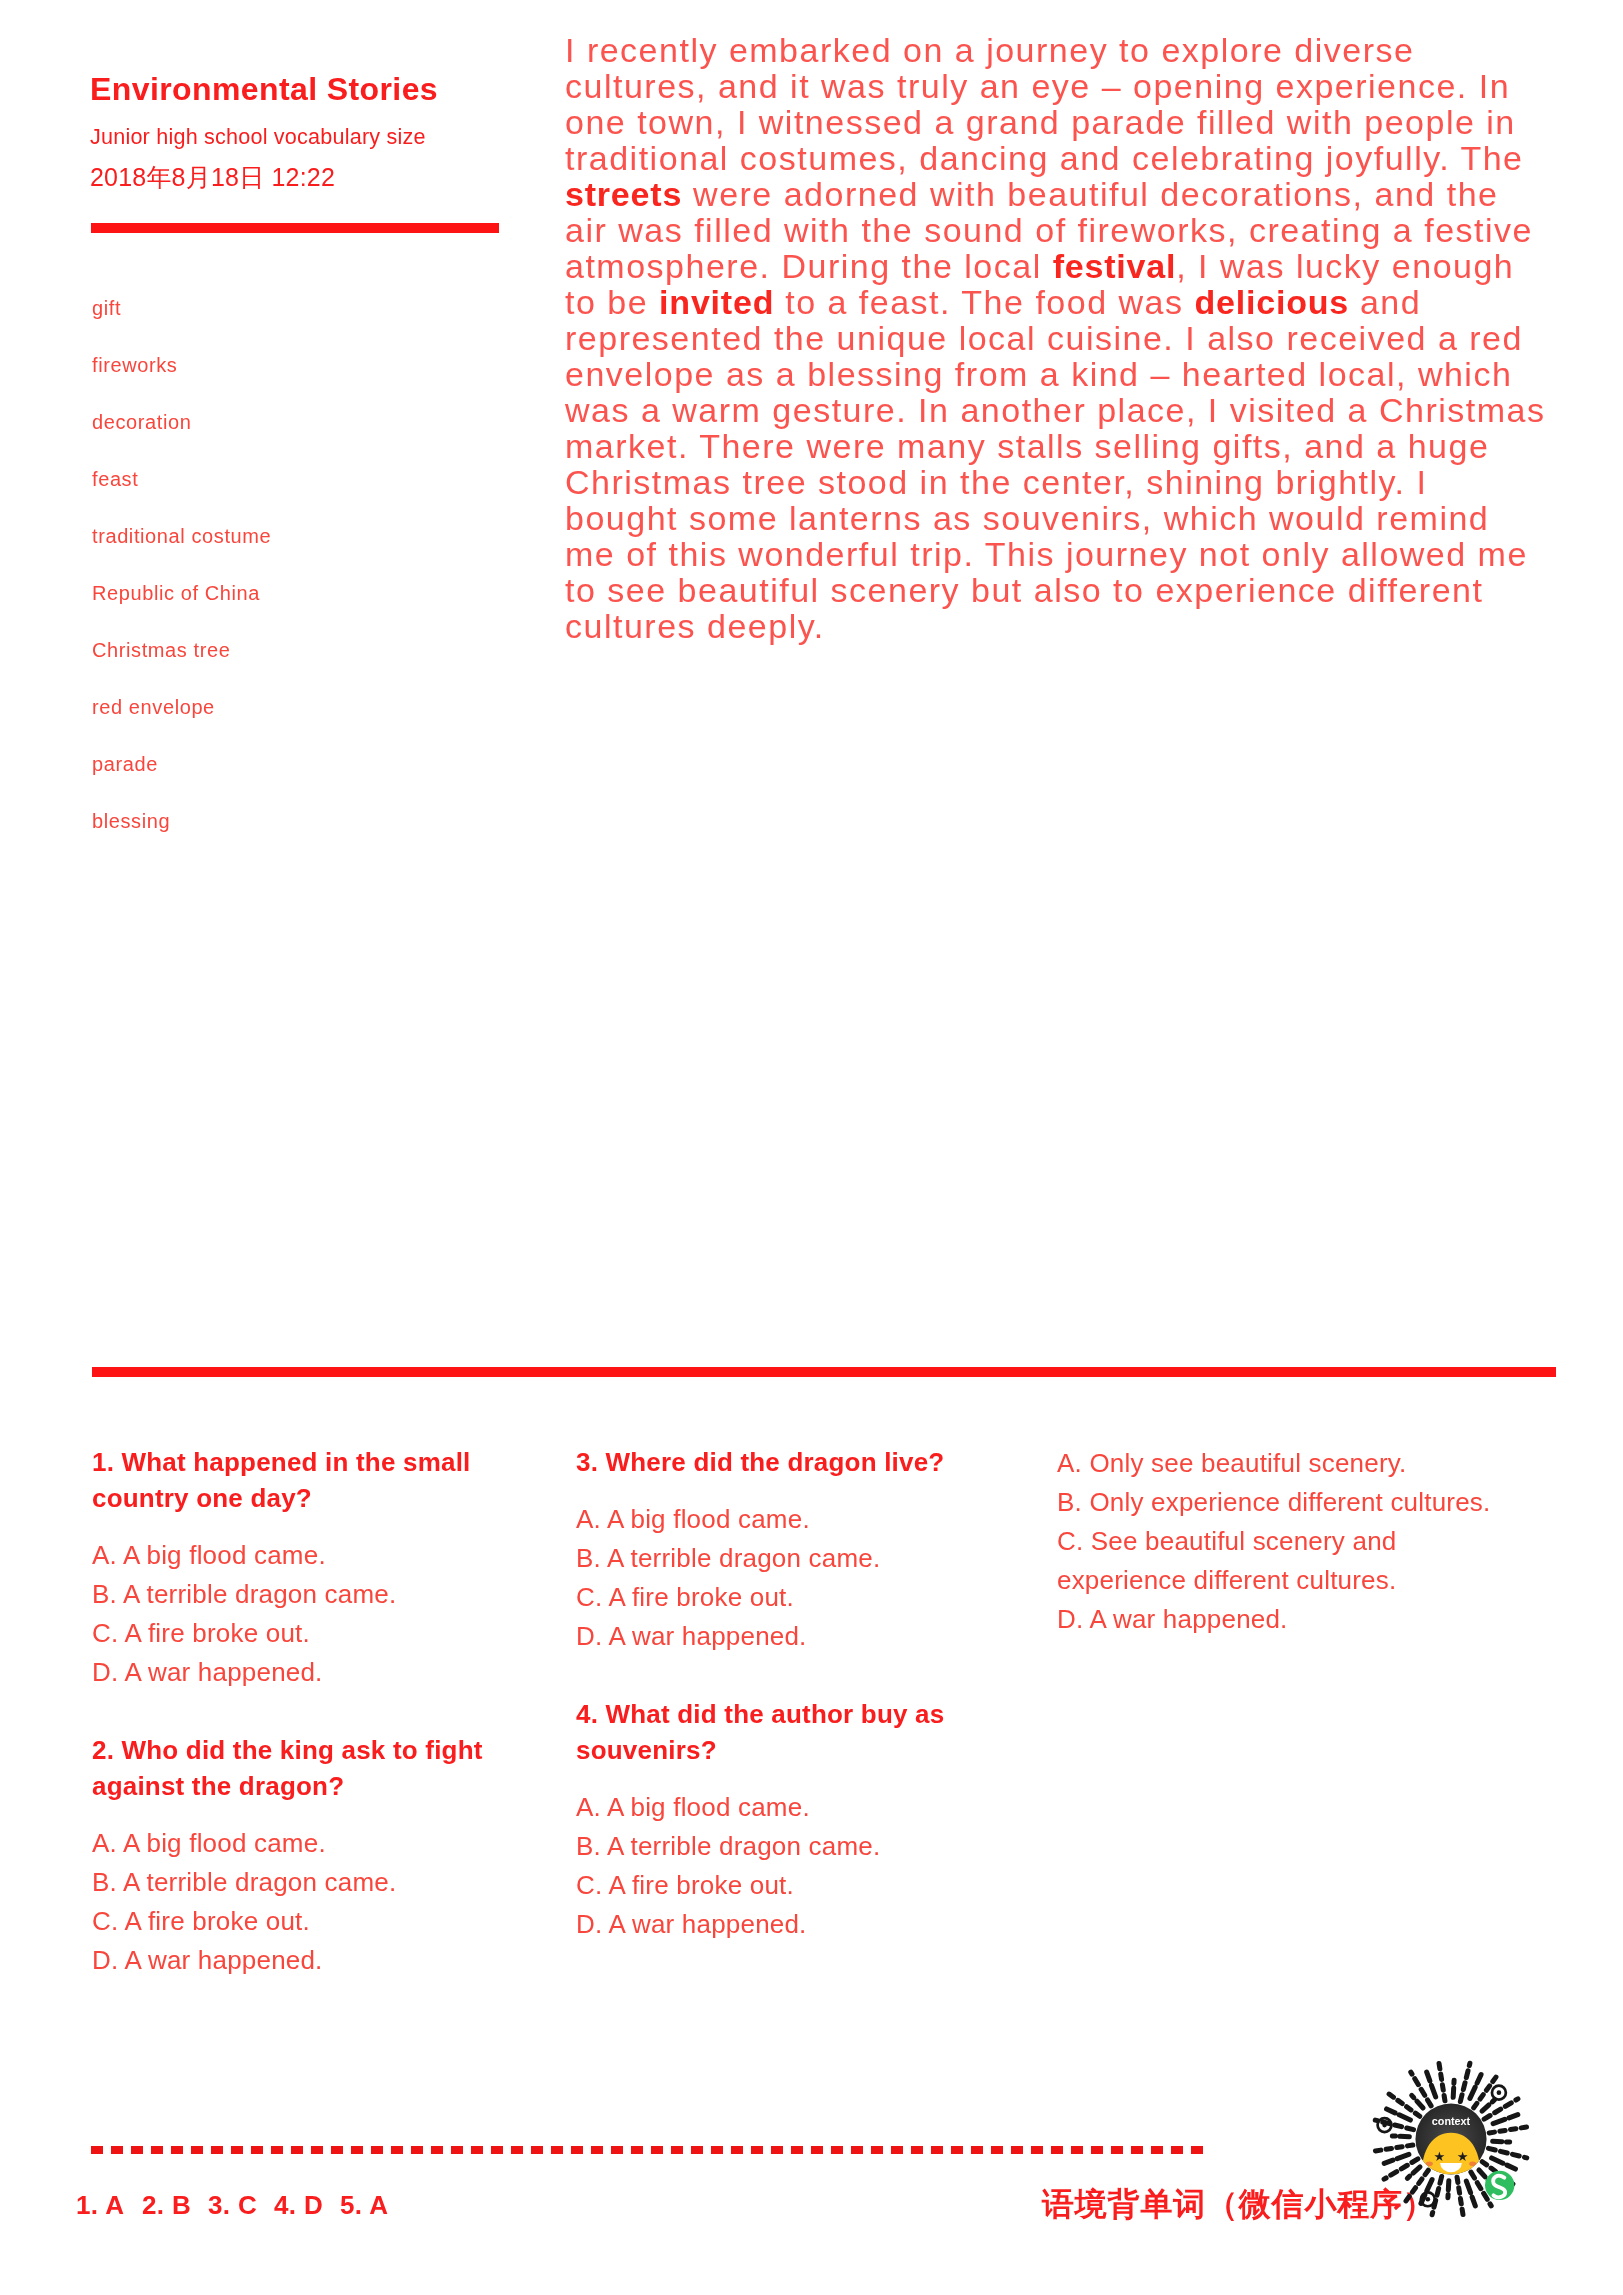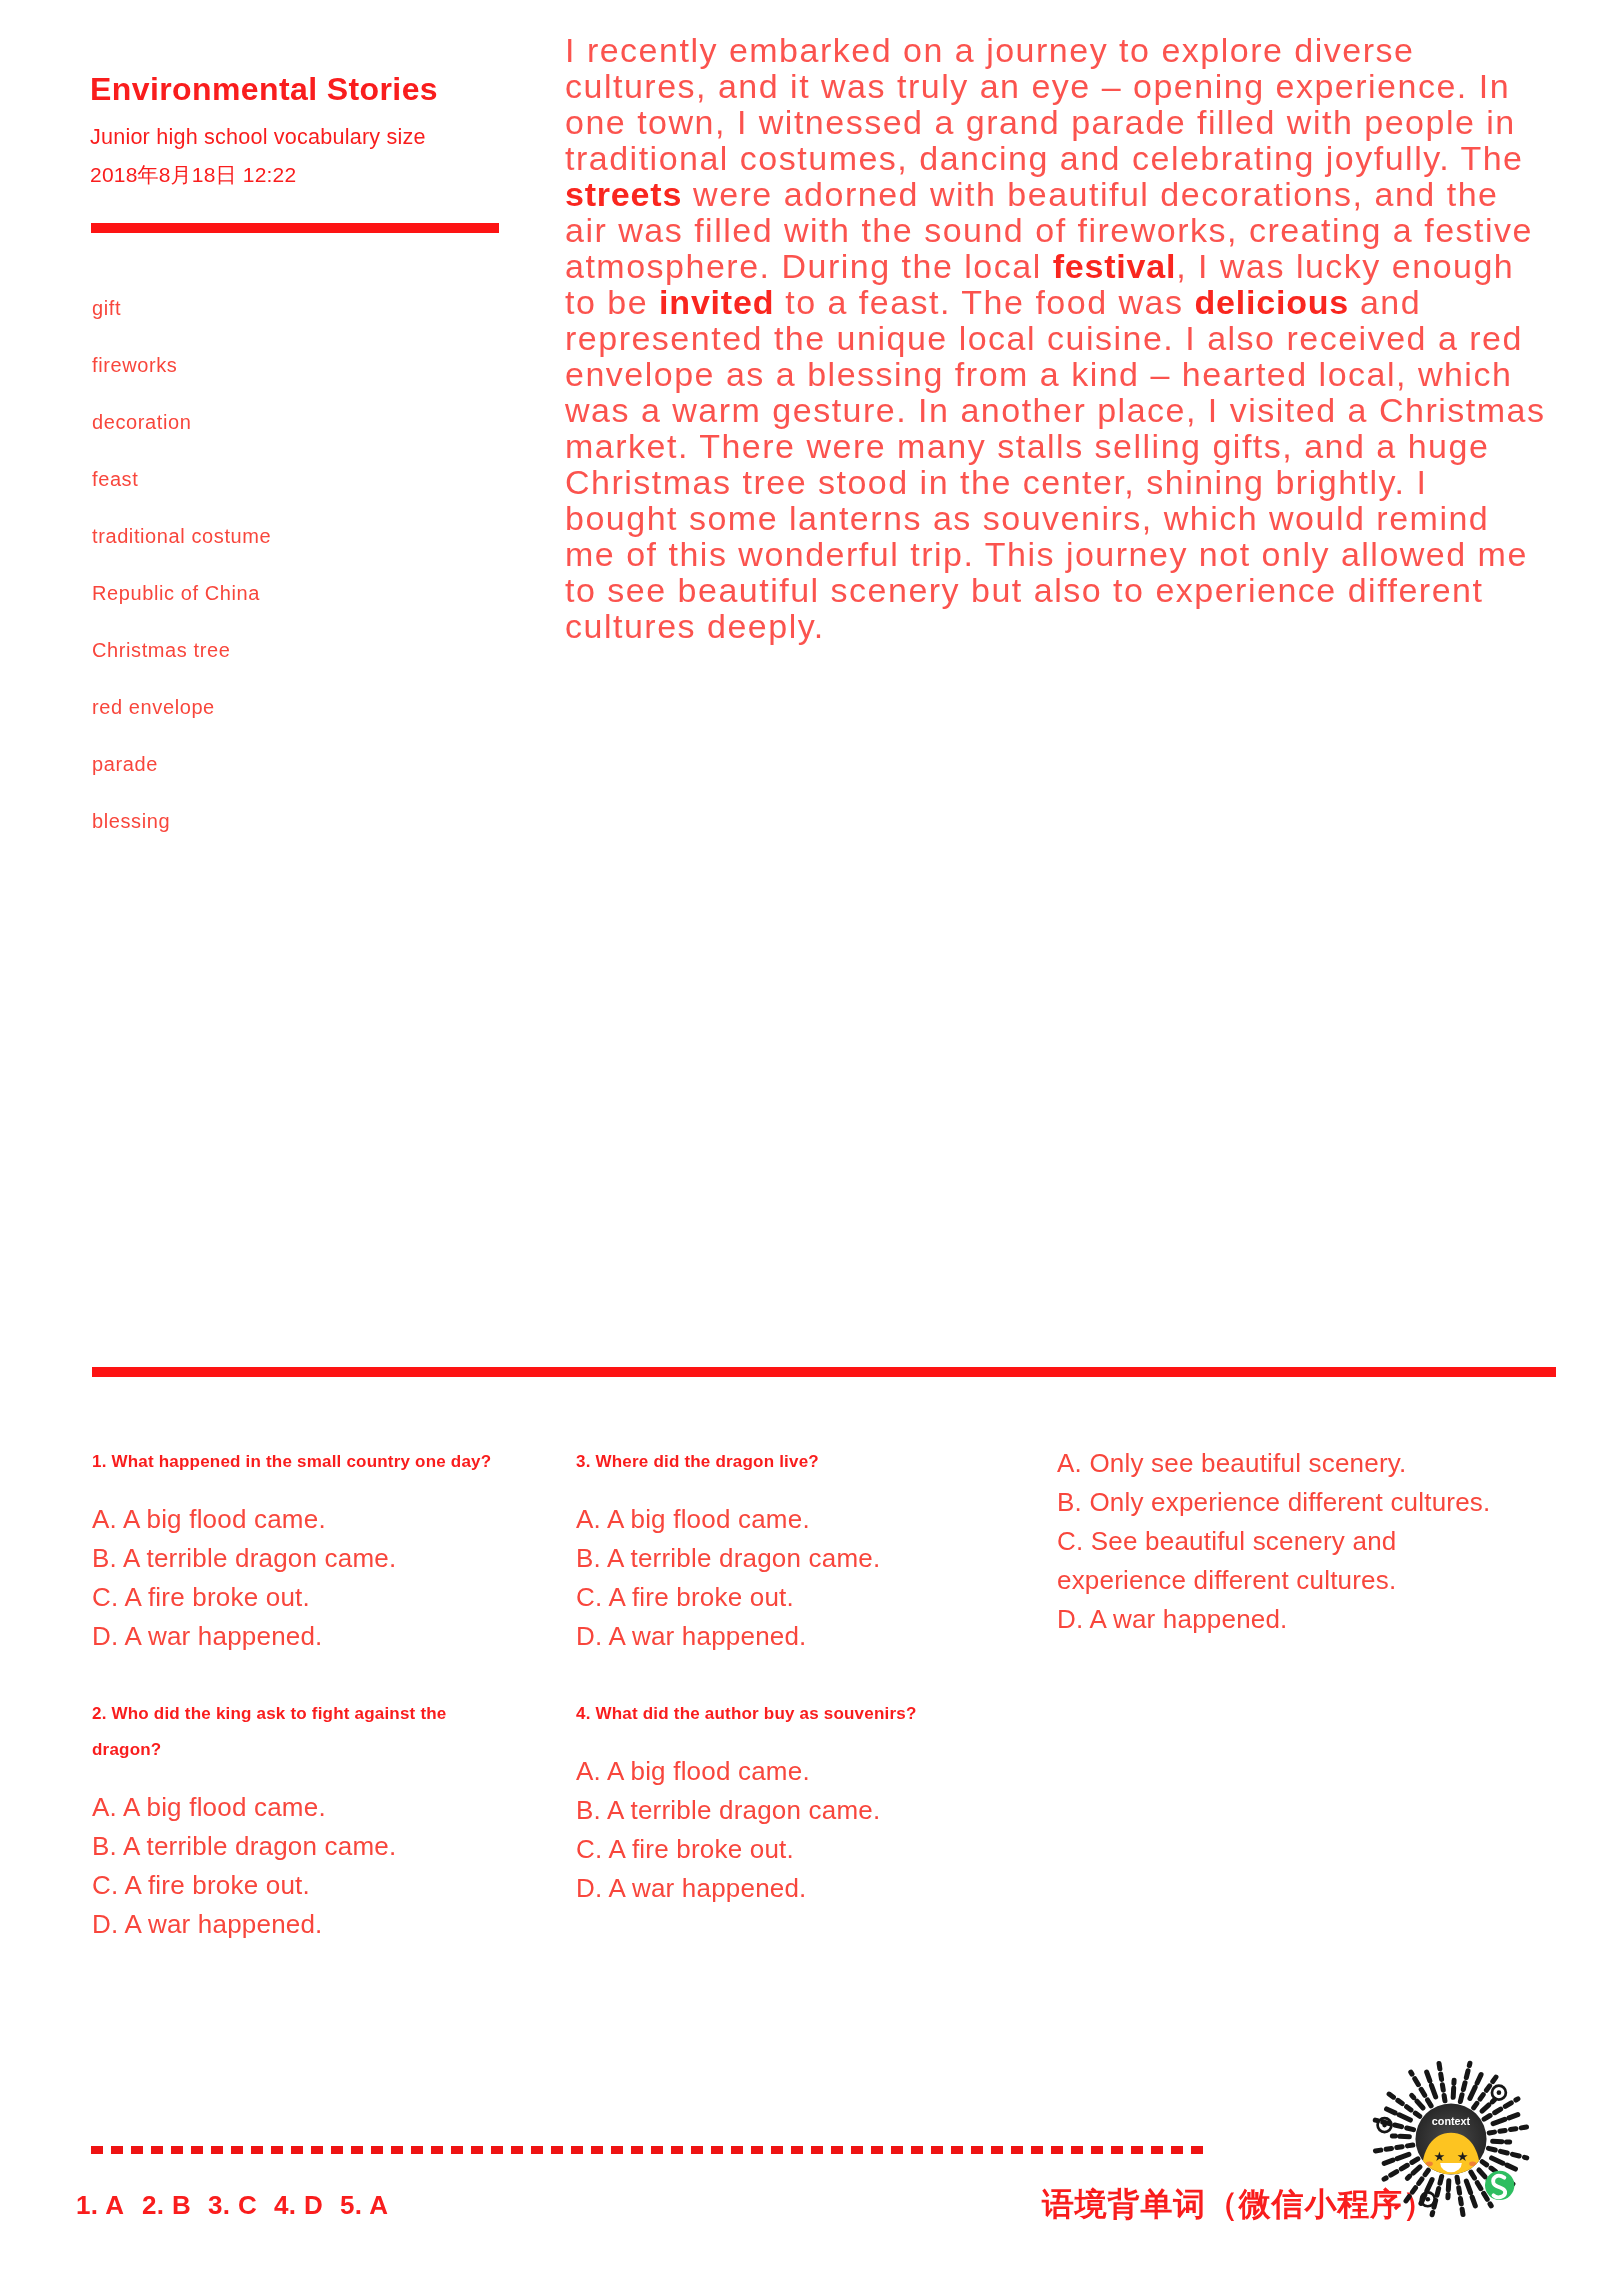--- a/index.html
+++ b/index.html
@@ -13,37 +13,37 @@
   html,body{margin:0;padding:0;background:#ffffff;}
   .page{
     position:relative;width:1623px;height:2295px;background:#fff;overflow:hidden;
     font-family:"Liberation Sans","DejaVu Sans",sans-serif;
   }
   .title{
     position:absolute;left:90px;top:71px;margin:0;
     font-size:32px;font-weight:600;letter-spacing:0.4px;color:var(--red1);
   }
   .subtitle{position:absolute;left:90px;top:124px;font-size:21.6px;color:var(--red1);letter-spacing:0.2px;}
-  .date{position:absolute;left:90px;top:161px;font-size:21px;color:var(--red1);letter-spacing:0.2px;text-align:right;}
+  .date{position:absolute;left:90px;top:161px;font-size:25px;color:var(--red1);letter-spacing:0.2px;text-align:right;}
   .title-rule{position:absolute;left:91px;top:223px;width:408px;height:10px;background:var(--rule);}
   .word-list{position:absolute;left:92px;top:280px;margin:0;padding:0;list-style:none;}
   .word{font-size:20px;line-height:57px;letter-spacing:0.6px;color:var(--red2);}
   .passage{
     position:absolute;left:565px;top:32px;width:982px;
     font-size:34px;line-height:36px;letter-spacing:1.5px;color:var(--red3);
   }
   .passage b{font-weight:700;letter-spacing:0.8px;color:var(--redb);}
   .section-rule{position:absolute;left:92px;top:1367px;width:1464px;height:10px;background:var(--rule);}
   .questions{position:absolute;left:92px;top:1444px;width:1464px;height:642px;}
   .qcol{position:absolute;top:0;}
   #qcol-0{left:0;width:410px;}
   #qcol-1{left:484px;width:410px;}
   #qcol-2{left:965px;width:448px;}
   .question{margin-bottom:40px;}
-  .q-header{font-size:17px;font-weight:700;line-height:36px;letter-spacing:0.2px;color:var(--red1);margin-bottom:20px;}
+  .q-header{font-size:26px;font-weight:700;line-height:36px;letter-spacing:0.2px;color:var(--red1);margin-bottom:20px;}
   .q-option{font-size:26px;line-height:39px;letter-spacing:0.2px;color:var(--red2);}
   .dashed-rule{
     position:absolute;left:91px;top:2146px;width:1113px;height:7.7px;
     background:repeating-linear-gradient(90deg,var(--dash) 0 11.6px,transparent 11.6px 20px);
   }
   .answers{position:absolute;left:76px;top:2190px;font-size:26px;font-weight:700;color:var(--red1);}
   .answer-item{display:inline-block;width:66px;letter-spacing:0.4px;}
   .promo{
     position:absolute;left:1042px;top:2183px;font-size:32px;font-weight:700;
     letter-spacing:0.8px;color:var(--red1);white-space:nowrap;

